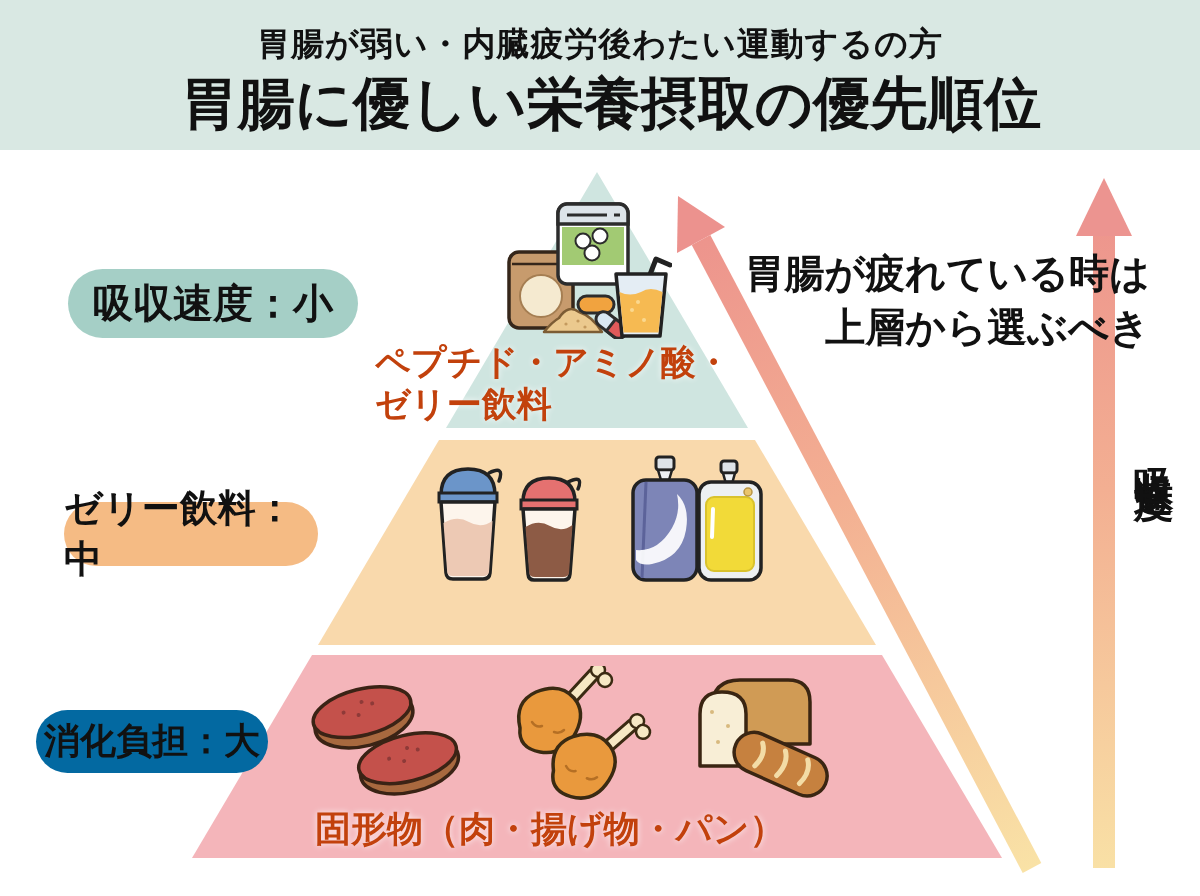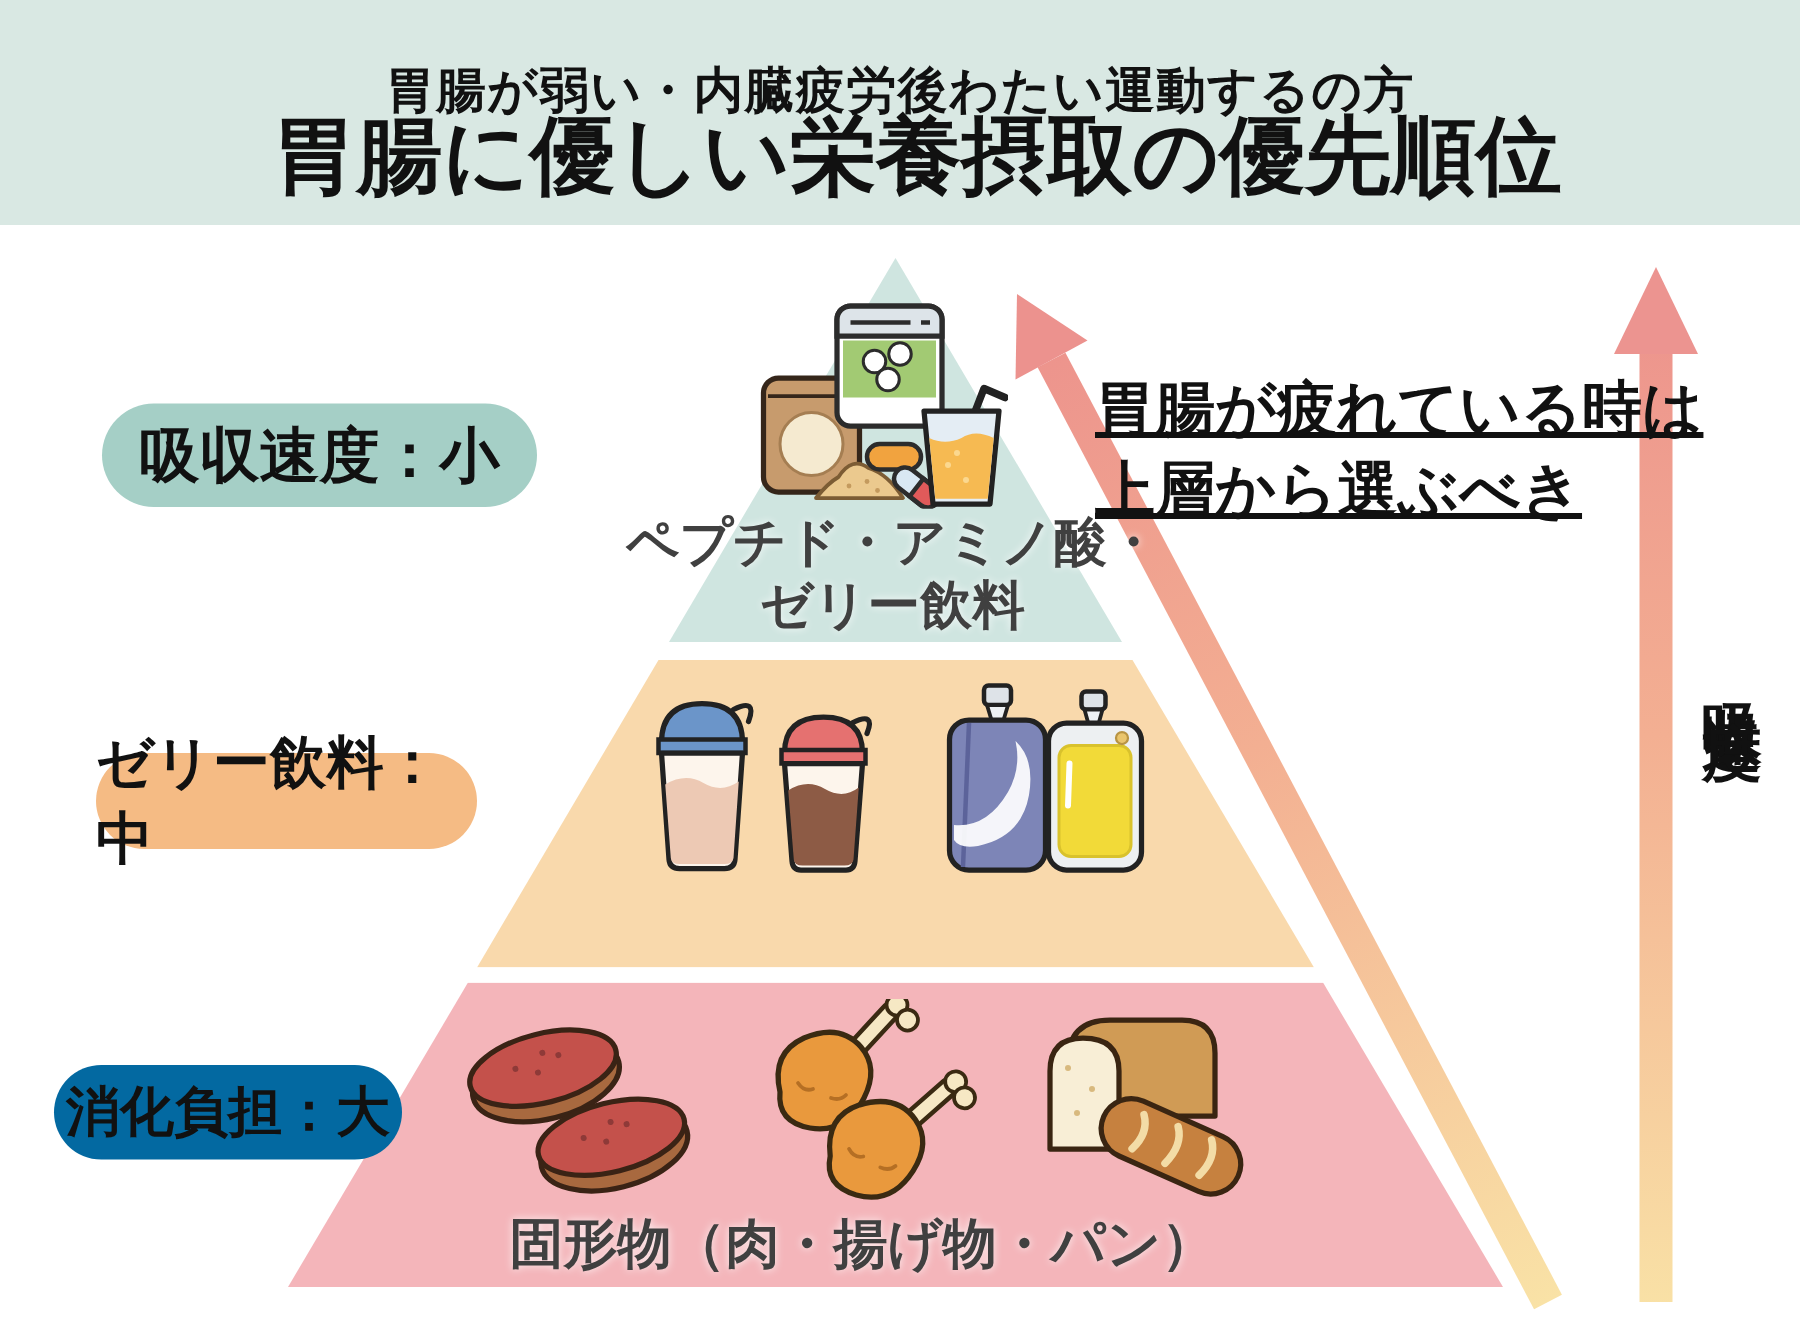--- a/index.html
+++ b/index.html
@@ -4,45 +4,45 @@
 <style>
   html,body{margin:0;padding:0;background:#ffffff;}
   .page{
     position:relative;width:1200px;height:896px;overflow:hidden;
     background:#ffffff;color:#111;
     font-family:"Liberation Sans","DejaVu Sans",sans-serif;
   }
   .abs{position:absolute;}
   
   .header-band{left:0;top:0;width:1200px;height:150px;background:#d9e8e3;z-index:2;}
-  .subtitle{left:0;top:22px;width:1200px;text-align:center;font-size:33px;font-weight:800;letter-spacing:1px;margin-top:16px;}
+  .subtitle{left:0;top:22px;width:1200px;text-align:center;font-size:33px;font-weight:800;letter-spacing:1px;}
   .title{left:11px;top:66px;width:1200px;text-align:center;font-size:57px;font-weight:900;letter-spacing:0px;}
   
   .tier{z-index:1;}
   .tier-top{left:440px;top:172px;width:314px;height:256px;background:#cfe5e0;
     clip-path:polygon(157px 0px, 6px 256px, 308px 256px);}
   .tier-middle{left:318px;top:440px;width:558px;height:205px;background:#f9d9ac;
     clip-path:polygon(121px 0px, 437px 0px, 558px 205px, 0px 205px);}
   .tier-bottom{left:192px;top:655px;width:810px;height:203px;background:#f4b5ba;
     clip-path:polygon(120px 0px, 690px 0px, 810px 203px, 0px 203px);}
   
   .badge{display:flex;align-items:center;justify-content:center;border-radius:36px;
     font-weight:800;z-index:5;color:#111;}
   .badge-small{left:68px;top:269px;width:290px;height:69px;background:#a5cfc6;font-size:40px;}
   .badge-medium{left:64px;top:502px;width:254px;height:64px;background:#f5bb84;font-size:38px;}
   .badge-large{left:36px;top:710px;width:232px;height:63px;background:#0369a1;font-size:36px;font-family:Liberation Serif, serif;}
   
-  .tier-label{z-index:5;text-align:center;font-weight:800;color:#404040;
+  .tier-label{z-index:5;font-weight:800;color:#c2410c;
     text-shadow:0 0 6px rgba(255,255,255,.85);}
   .label-top{left:375px;top:341px;width:440px;font-size:35px;line-height:1.2;}
   .label-middle{left:325px;top:597px;width:565px;font-size:37px;}
   .label-bottom{left:315px;top:805px;width:520px;font-size:36px;}
   
-  .advice{left:730px;top:246px;width:420px;z-index:6;text-align:left;
-    font-size:40px;font-weight:800;line-height:1.35;color:#111;text-decoration:underline;}
+  .advice{left:730px;top:246px;width:420px;z-index:6;text-align:right;
+    font-size:40px;font-weight:800;line-height:1.35;color:#111;}
   .axis-label{left:1127px;top:436px;z-index:6;writing-mode:vertical-rl;
     font-size:40px;font-weight:800;letter-spacing:4px;color:#111;}
   
   .arrows{left:0;top:0;z-index:3;}
   .icon{z-index:4;}
 </style>
 </head>
 <body>
 
 <div class="page">

